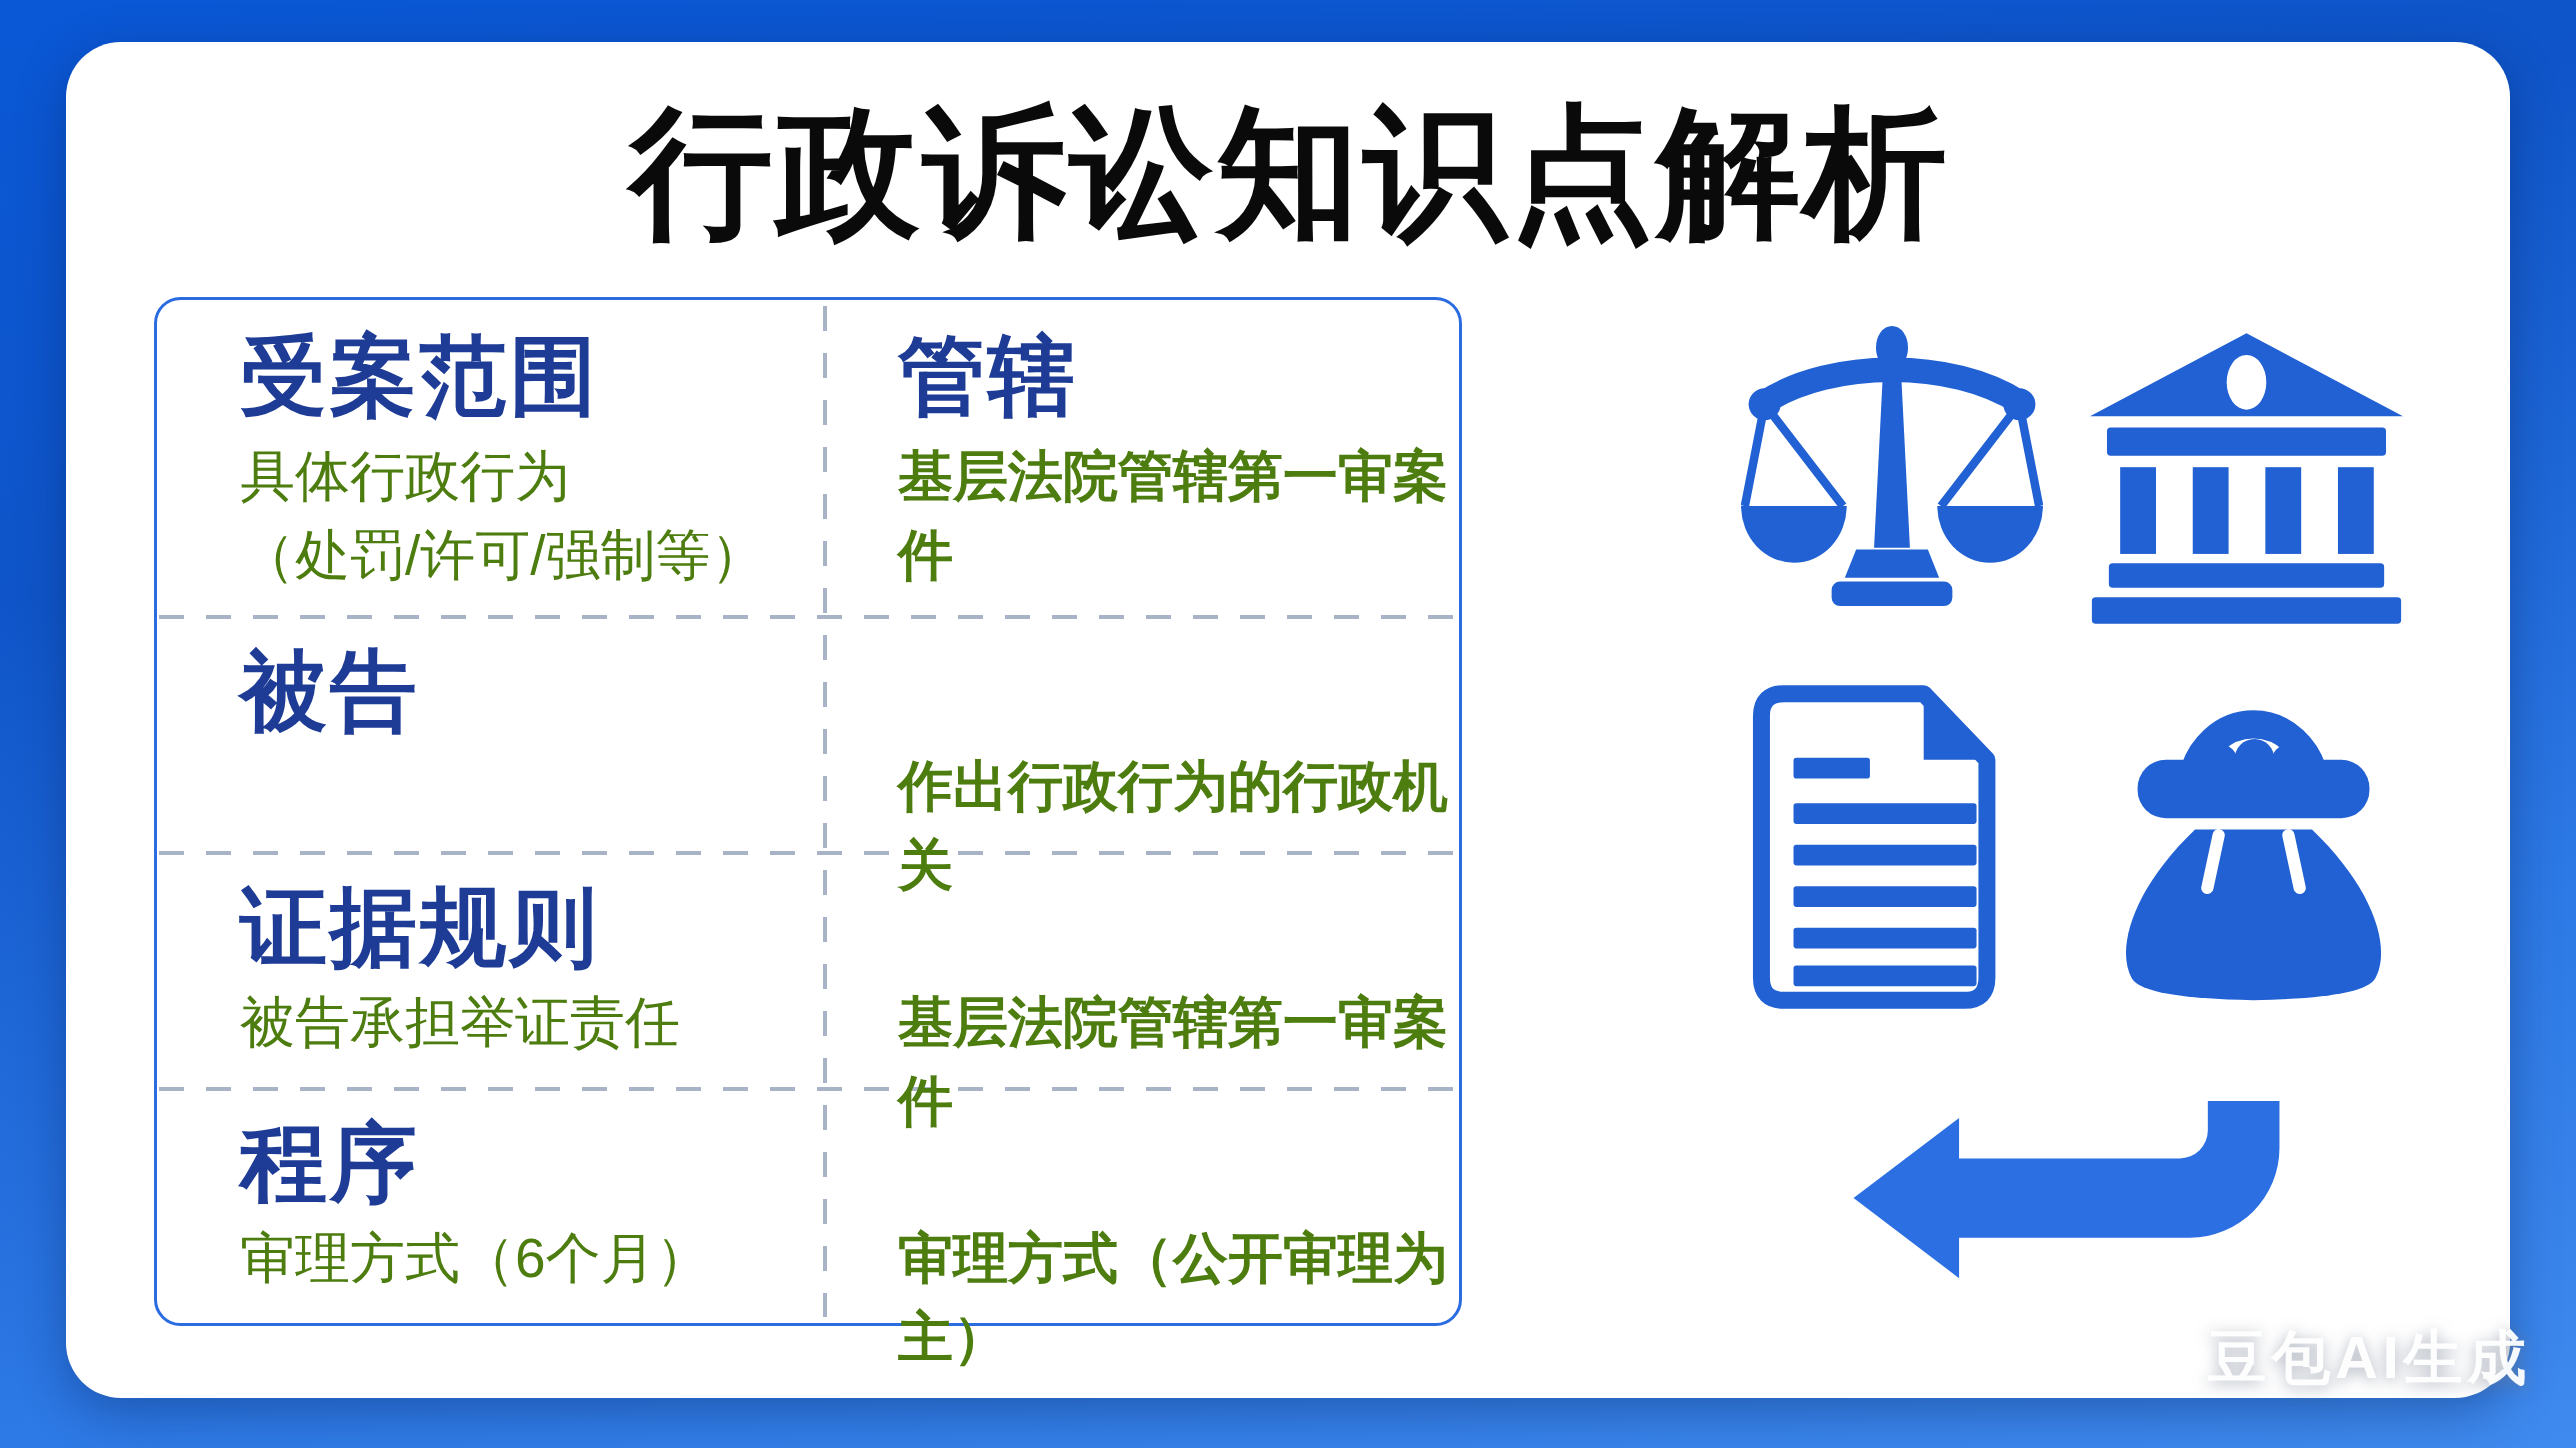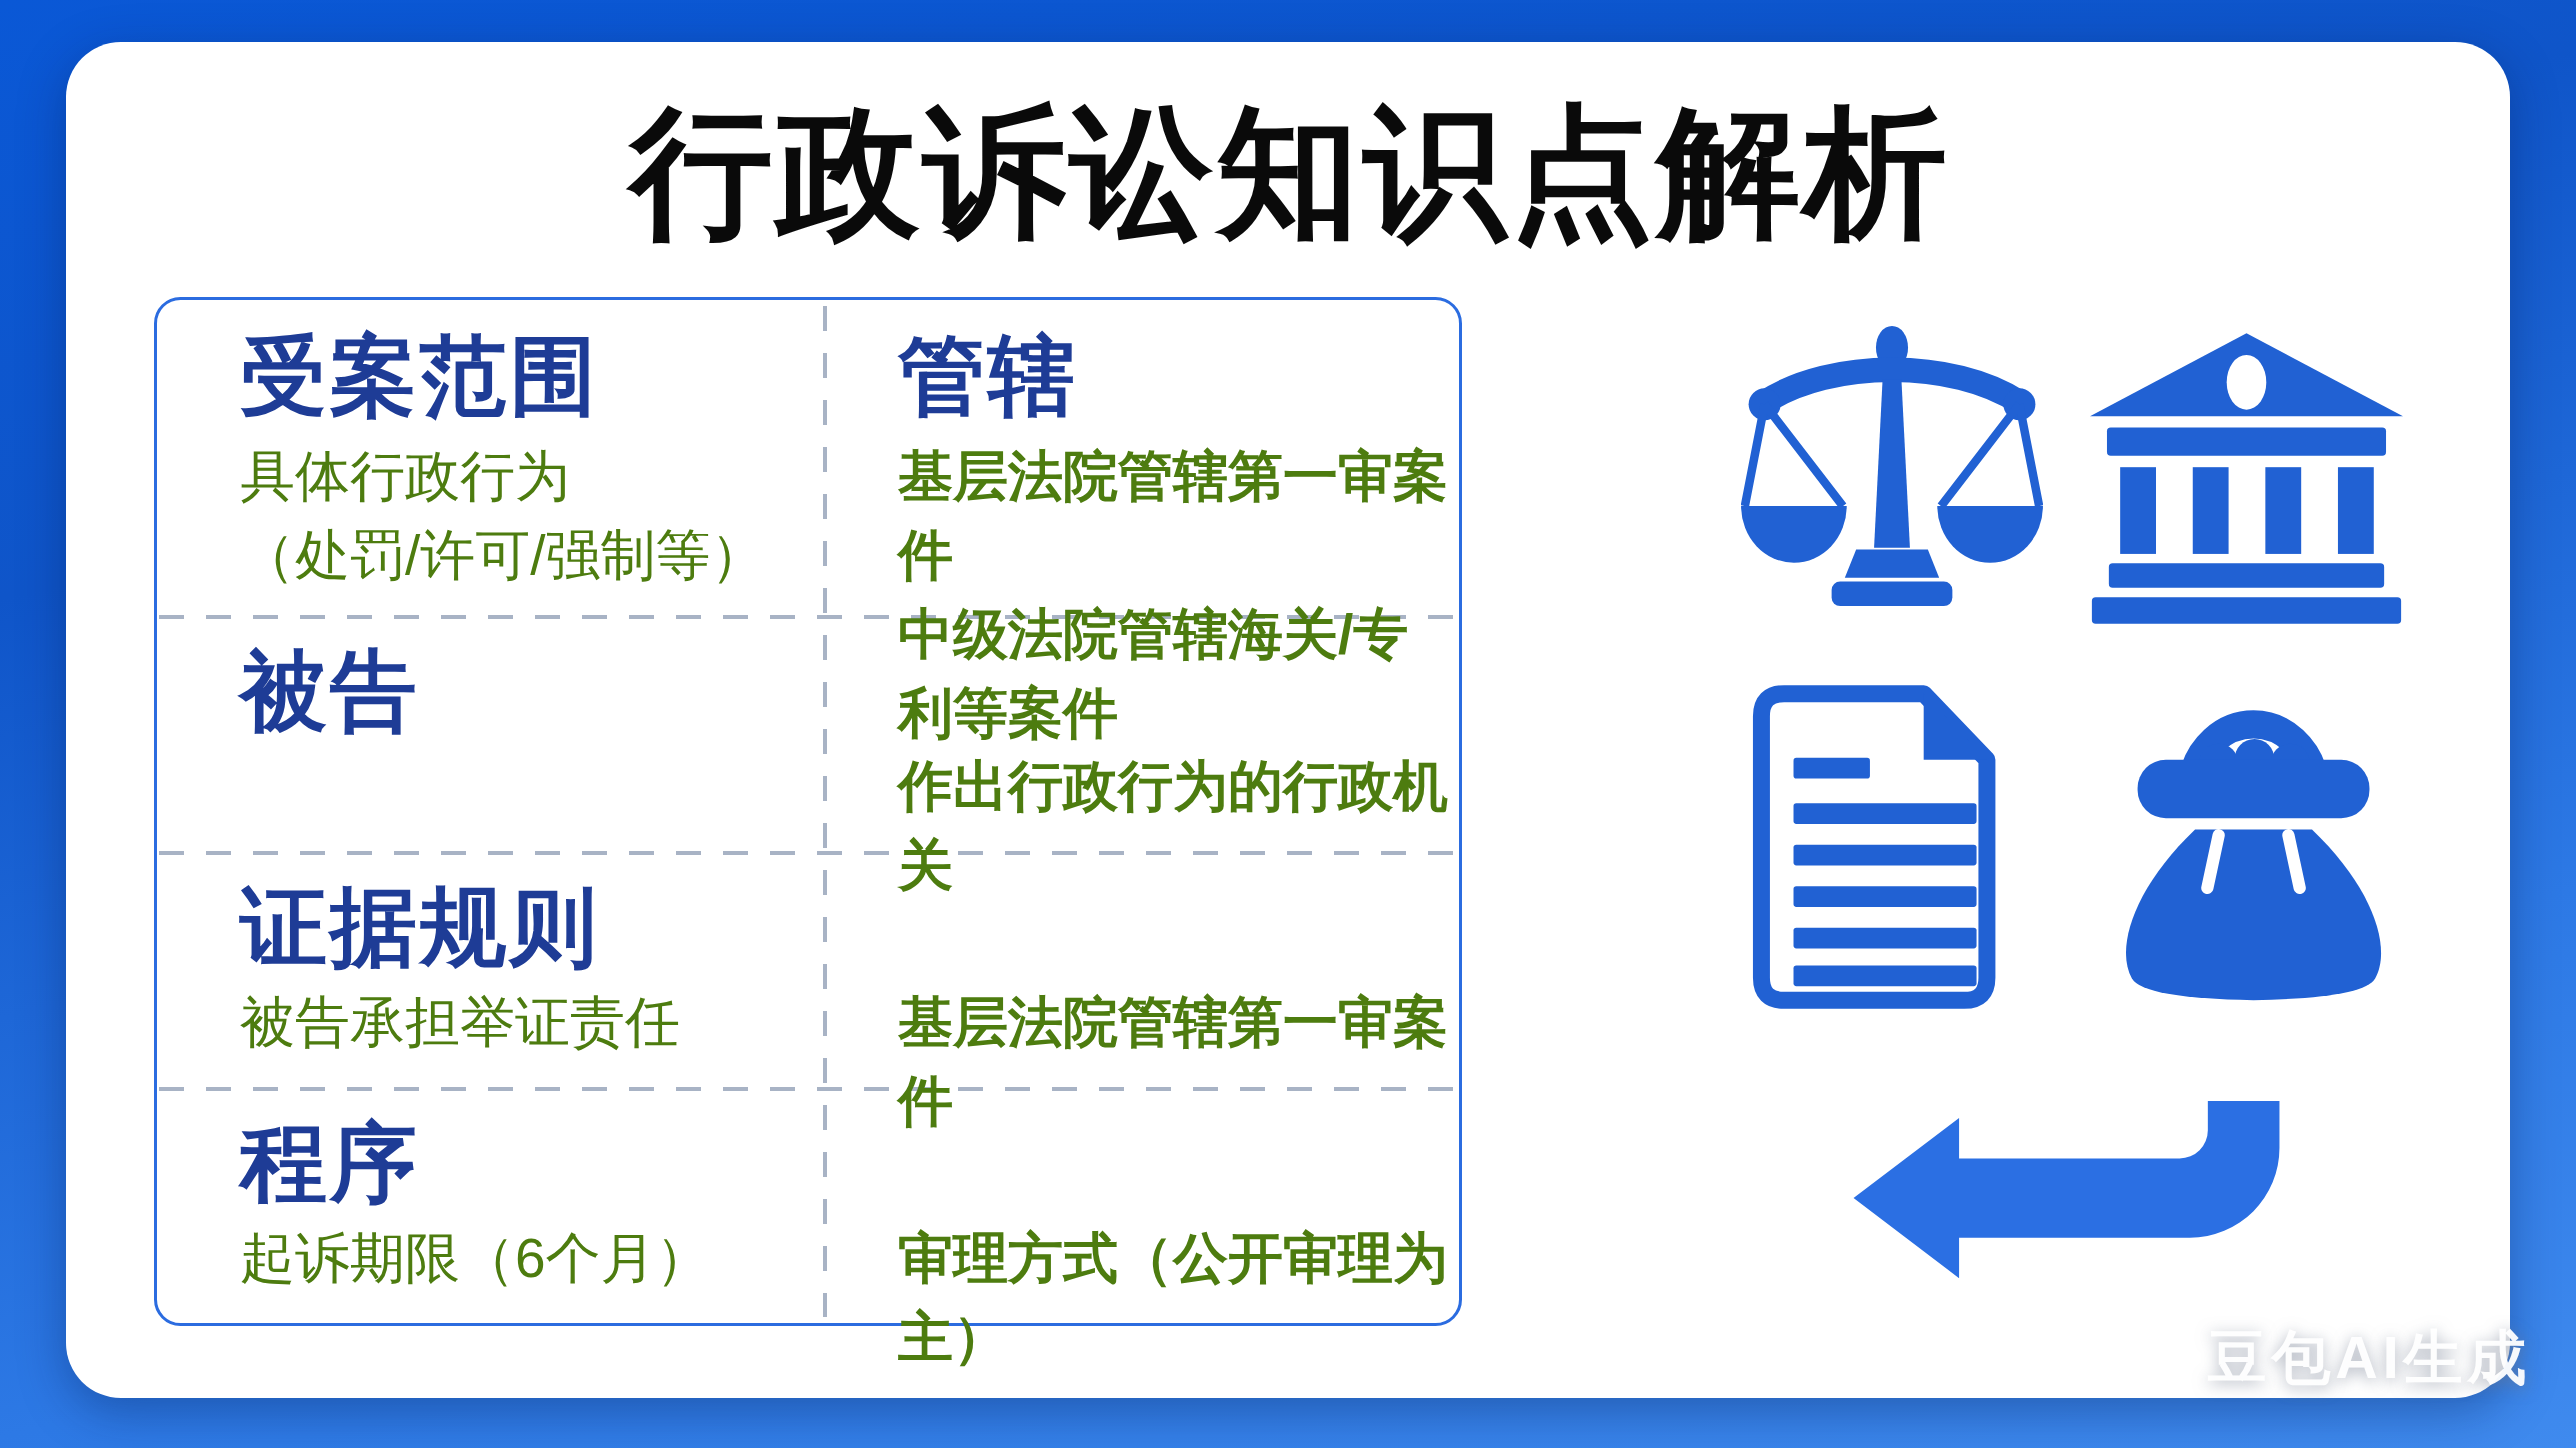--- a/index.html
+++ b/index.html
@@ -72,21 +72,20 @@
       <div class="hdr">受案范围</div>
       <div class="bd">
         <div>具体行政行为</div>
         <div>（处罚/许可/强制等）</div>
       </div>
     </div>
     <div class="cell rcol">
       <div class="hdr">管辖</div>
       <div class="bd">
         <div>基层法院管辖第一审案件</div>
-        <div>中级法院管辖海关/专利等案件</div>
       </div>
     </div>
 
     <div class="cell">
       <div class="hdr">被告</div>
     </div>
     <div class="cell rcol low">
       <div class="bd">
         <div>作出行政行为的行政机关</div>
       </div>
@@ -100,21 +99,21 @@
     </div>
     <div class="cell rcol low">
       <div class="bd">
         <div>基层法院管辖第一审案件</div>
       </div>
     </div>
 
     <div class="cell low">
       <div class="hdr">程序</div>
       <div class="bd">
-        <div>起诉期限（6个月）</div>
+        <div>审理方式（6个月）</div>
       </div>
     </div>
     <div class="cell rcol low">
       <div class="bd">
         <div>审理方式（公开审理为主）</div>
       </div>
     </div>
   </div>
 
   <div class="iconbox" style="left:1675px; top:283px;">

